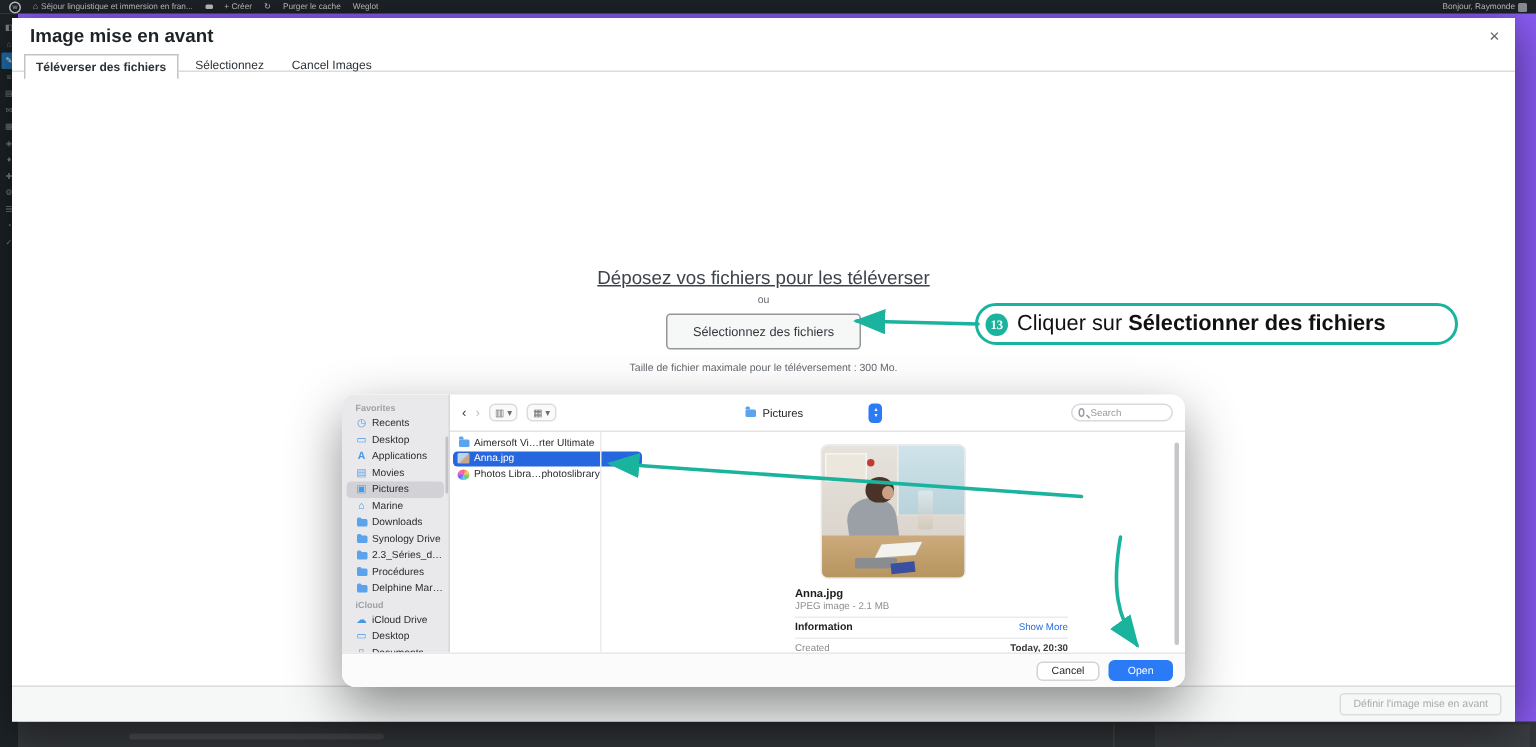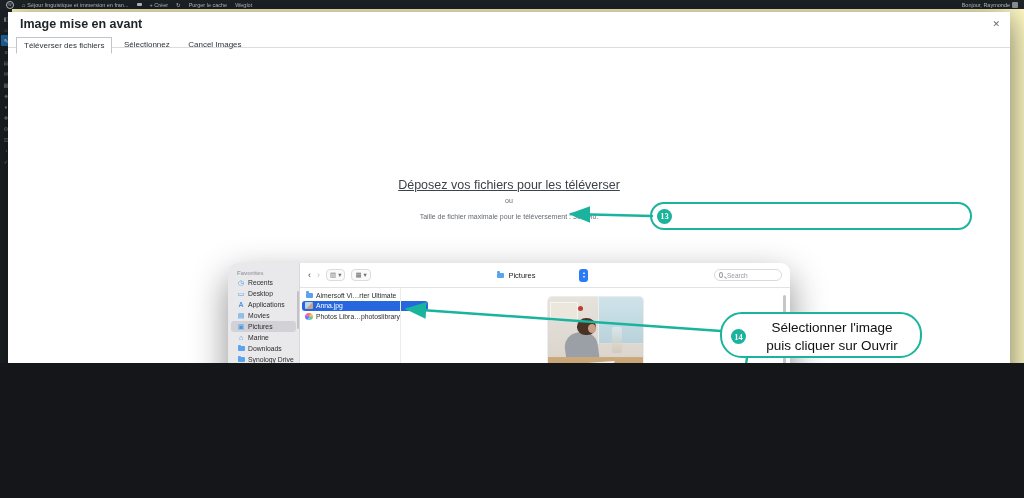--- a/index.html
+++ b/index.html
@@ -1,17 +1,17 @@
 <!DOCTYPE html>
 <html><head>
 <meta charset="utf-8">
 <style>
   html,body{margin:0;padding:0;background:#141619;}
-  #screen{position:relative;width:1024px;height:363px;overflow:hidden;
-    font-family:"Liberation Sans",sans-serif;background:#fef9c3;}
+  #screen{position:relative;width:1024px;height:498px;overflow:hidden;
+    font-family:"Liberation Sans",sans-serif;background:#8b5cf6;}
   
   .adminbar{position:absolute;left:0;top:0;width:1024px;height:9px;background:#1d2327;
     display:flex;align-items:center;gap:8px;padding:0 6px;box-sizing:border-box;z-index:5;
     font-size:5.5px;color:#c3c4c7;white-space:nowrap;}
   .ab-item{display:inline-flex;align-items:center;gap:2px;cursor:pointer;}
   .ab-spacer{flex:1;}
   .wplogo{width:6px;height:6px;border:0.8px solid #c3c4c7;border-radius:50%;
     font-size:3.5px;display:inline-flex;align-items:center;justify-content:center;color:#c3c4c7;}
   .bubble{width:5px;height:3.5px;background:#c3c4c7;border-radius:1px;display:inline-block;}
   .avatar{width:6px;height:6px;background:#8c8f94;border-radius:1px;display:inline-block;}
@@ -27,21 +27,21 @@
   .ghost2{position:absolute;left:730px;top:2px;width:1px;height:15px;background:#45484c;}
   .ghost3{position:absolute;left:758px;top:2px;width:250px;height:15px;background:#3b3e42;}
   
   .modal{position:absolute;left:8px;top:12px;width:1002px;height:469px;background:#fff;z-index:10;
     box-shadow:0 5px 30px rgba(0,0,0,.55);}
   .m-title{position:absolute;left:12px;top:5px;font-size:12.5px;font-weight:bold;color:#1d2327;}
   .m-close{position:absolute;right:8px;top:5px;font-size:9px;color:#646970;cursor:pointer;padding:2px;}
   .m-tabs{position:absolute;left:0;top:21px;right:0;height:15px;border-bottom:1px solid #dcdcde;
     padding-left:8px;box-sizing:border-box;}
   .m-tab{display:inline-block;font-size:8px;color:#2c3338;padding:3px 7px;cursor:pointer;position:relative;}
-  .m-tab.active{border:1px solid #c3c4c7;border-bottom:1px solid #fff;background:#fff;top:1px;font-weight:normal;}
+  .m-tab.active{border:1px solid #c3c4c7;border-bottom:1px solid #fff;background:#fff;top:1px;font-weight:bold;}
   .uploader{position:absolute;left:0;top:166px;right:0;text-align:center;}
   .up-head{font-size:12.5px;color:#3c434a;font-weight:500;text-decoration:underline;}
   .up-or{font-size:7px;color:#646970;margin-top:5px;}
   .up-btn{display:inline-block;margin-top:5px;padding:6px 17px;font-size:8.5px;color:#32373c;
     background:#f6f7f7;border:1px solid #949699;border-radius:3px;cursor:pointer;}
   .up-max{font-size:7px;color:#646970;margin-top:9px;}
   .m-footer{position:absolute;left:0;bottom:0;right:0;height:23px;background:#f6f7f7;
     border-top:1px solid #dcdcde;}
   .m-footer .setbtn{position:absolute;right:9px;top:4px;padding:3px 8px;font-size:7px;color:#a7aaad;
     background:#f6f7f7;border:1px solid #dcdcde;border-radius:3px;cursor:pointer;}
@@ -226,20 +226,21 @@
         <span class="m-tab active">Téléverser des fichiers</span>
       
         <span class="m-tab">Sélectionnez</span>
       
         <span class="m-tab">Cancel Images</span>
       
     </div>
     <div class="uploader">
       <div class="up-head">Déposez vos fichiers pour les téléverser</div>
       <div class="up-or">ou</div>
+      <div class="up-btn">Sélectionnez des fichiers</div>
       <div class="up-max">Taille de fichier maximale pour le téléversement : 300 Mo.</div>
     </div>
     <div class="m-footer">
       <span class="setbtn">Définir l'image mise en avant</span>
     </div>
   </div>
 
   <div class="finder">
     <div class="f-side">
       <div class="slabel">Favorites</div>
@@ -408,27 +409,21 @@
     <span class="f-scroll2"></span>
 
     <div class="f-bottom">
       <span class="btn-cancel">Cancel</span>
       <span class="btn-open">Open</span>
     </div>
   </div>
 
   <div class="pill pill13">
     <span class="badge">13</span>
-  </div>
-  <div class="pill pill14">
-    <span class="badge">14</span>
-    <span class="p14text">
-      <span>Sélectionner l'image</span><br>
-      <span>puis cliquer sur Ouvrir</span>
-    </span>
+    <span><span>Cliquer sur </span><b>Sélectionner des fichiers</b></span>
   </div>
 
   <svg class="arrows" width="1024" height="498">
     <defs>
       <marker id="ah" markerWidth="9" markerHeight="7" refX="8" refY="3.5" orient="auto">
         <path d="M0,0 L9,3.5 L0,7 Z" fill="#1ab39d"></path>
       </marker>
     </defs>
     <path d="M652,216 L571,214" stroke="#1ab39d" stroke-width="2.4" fill="none" stroke-linecap="round" marker-end="url(#ah)"></path>
     <path d="M721,331 L407,309" stroke="#1ab39d" stroke-width="2.4" fill="none" stroke-linecap="round" marker-end="url(#ah)"></path>

